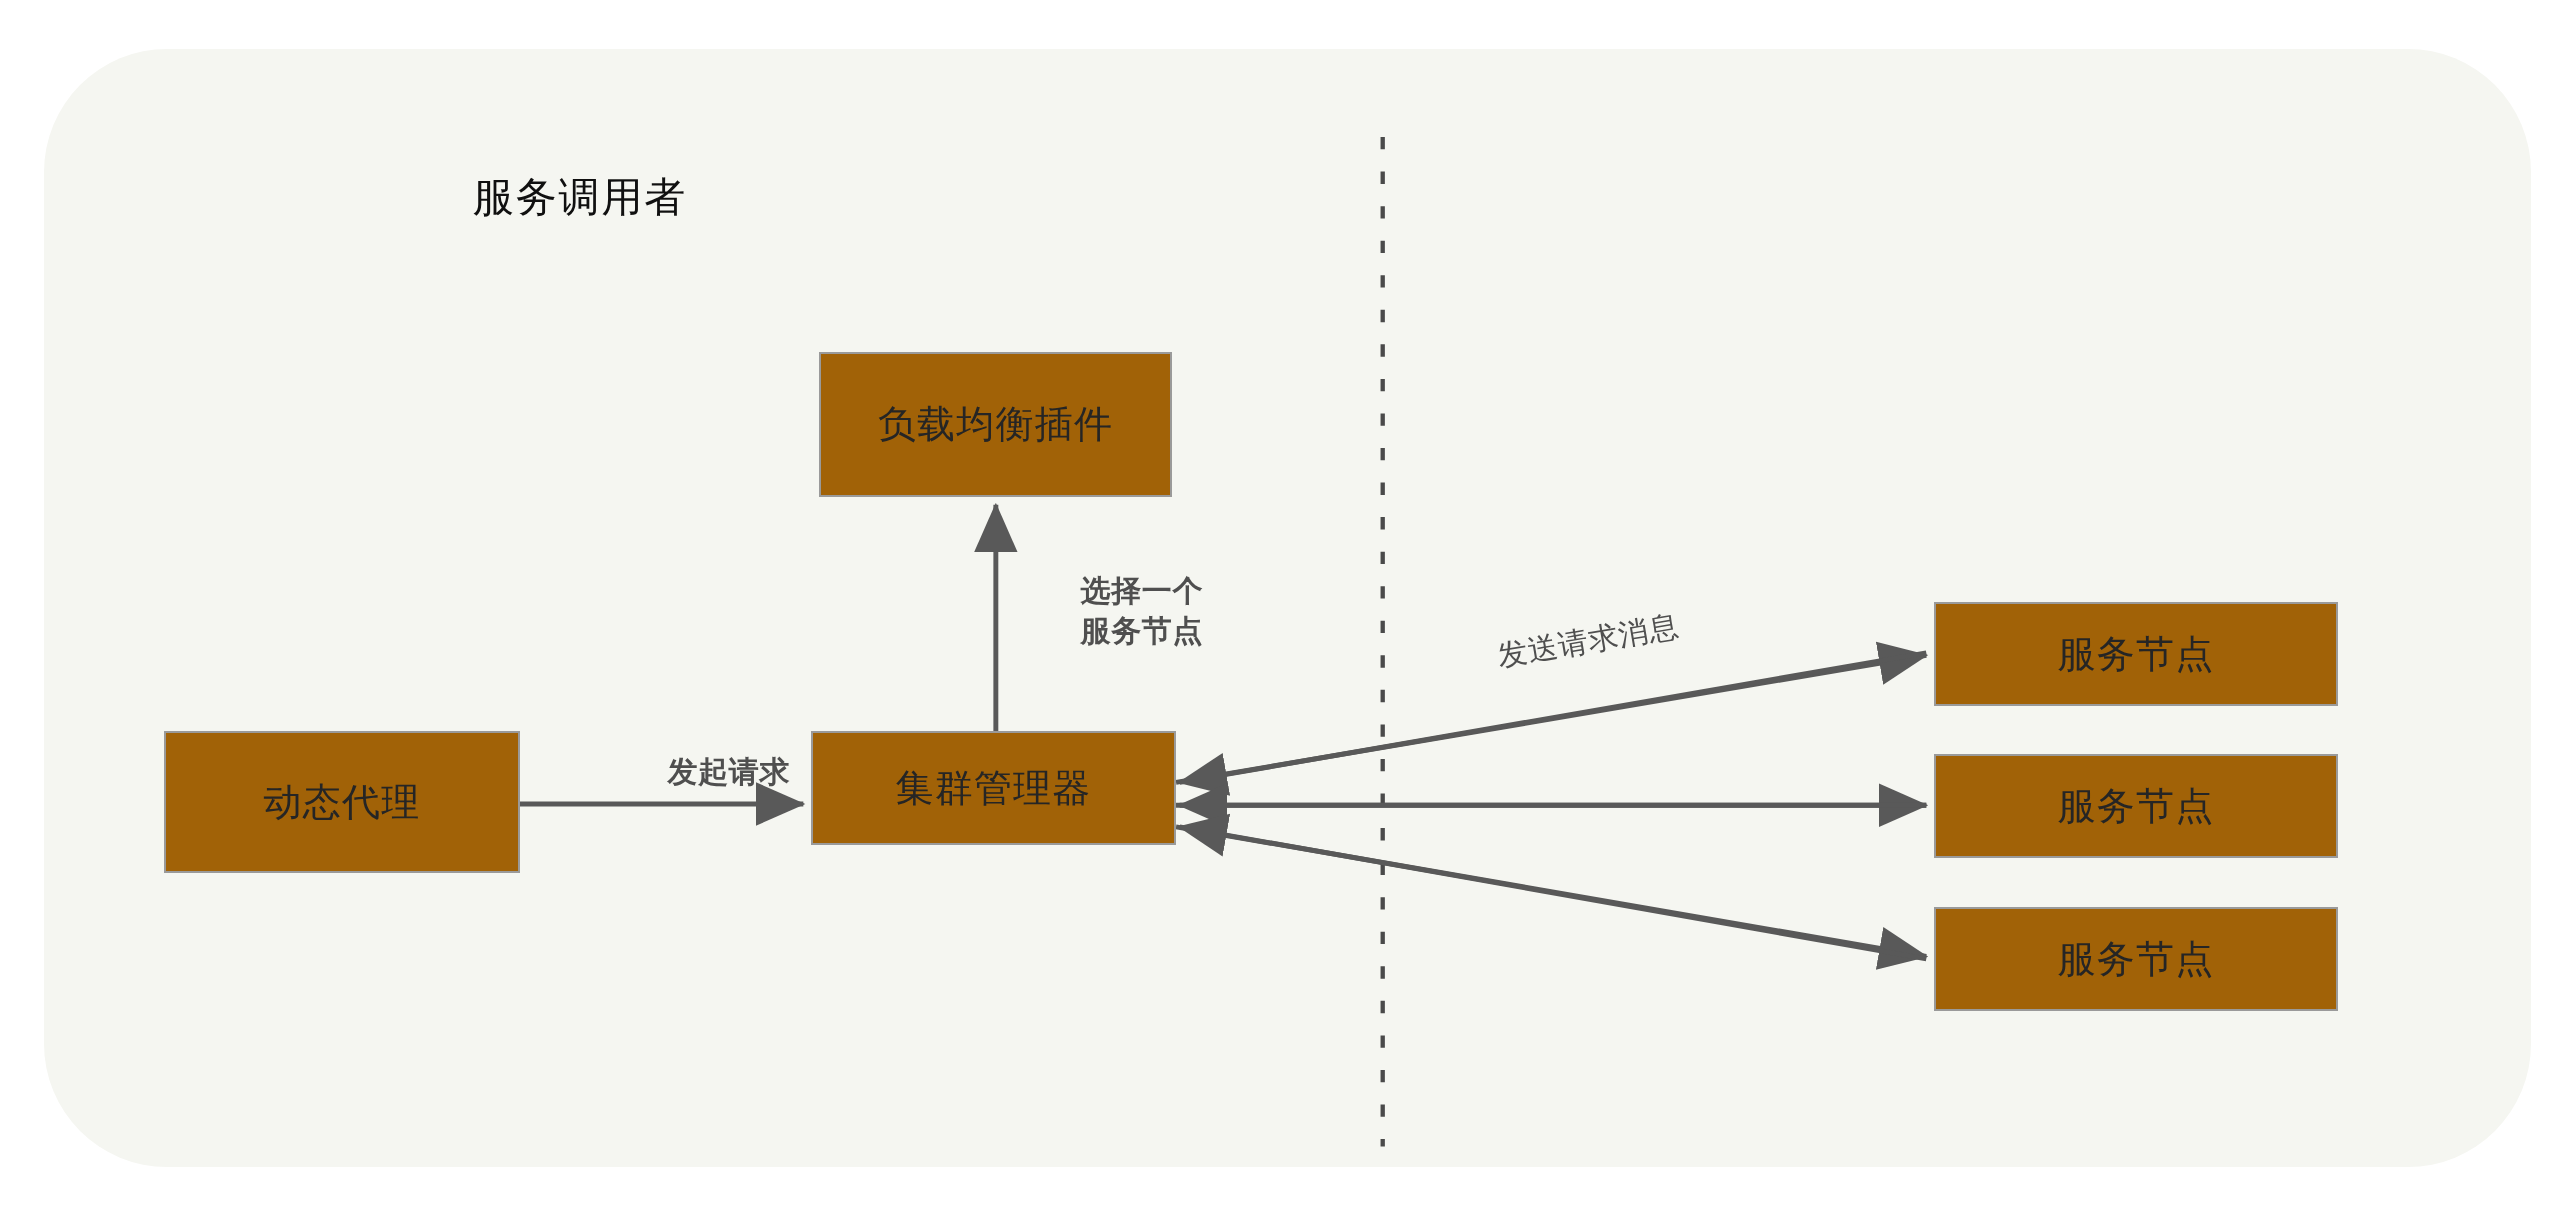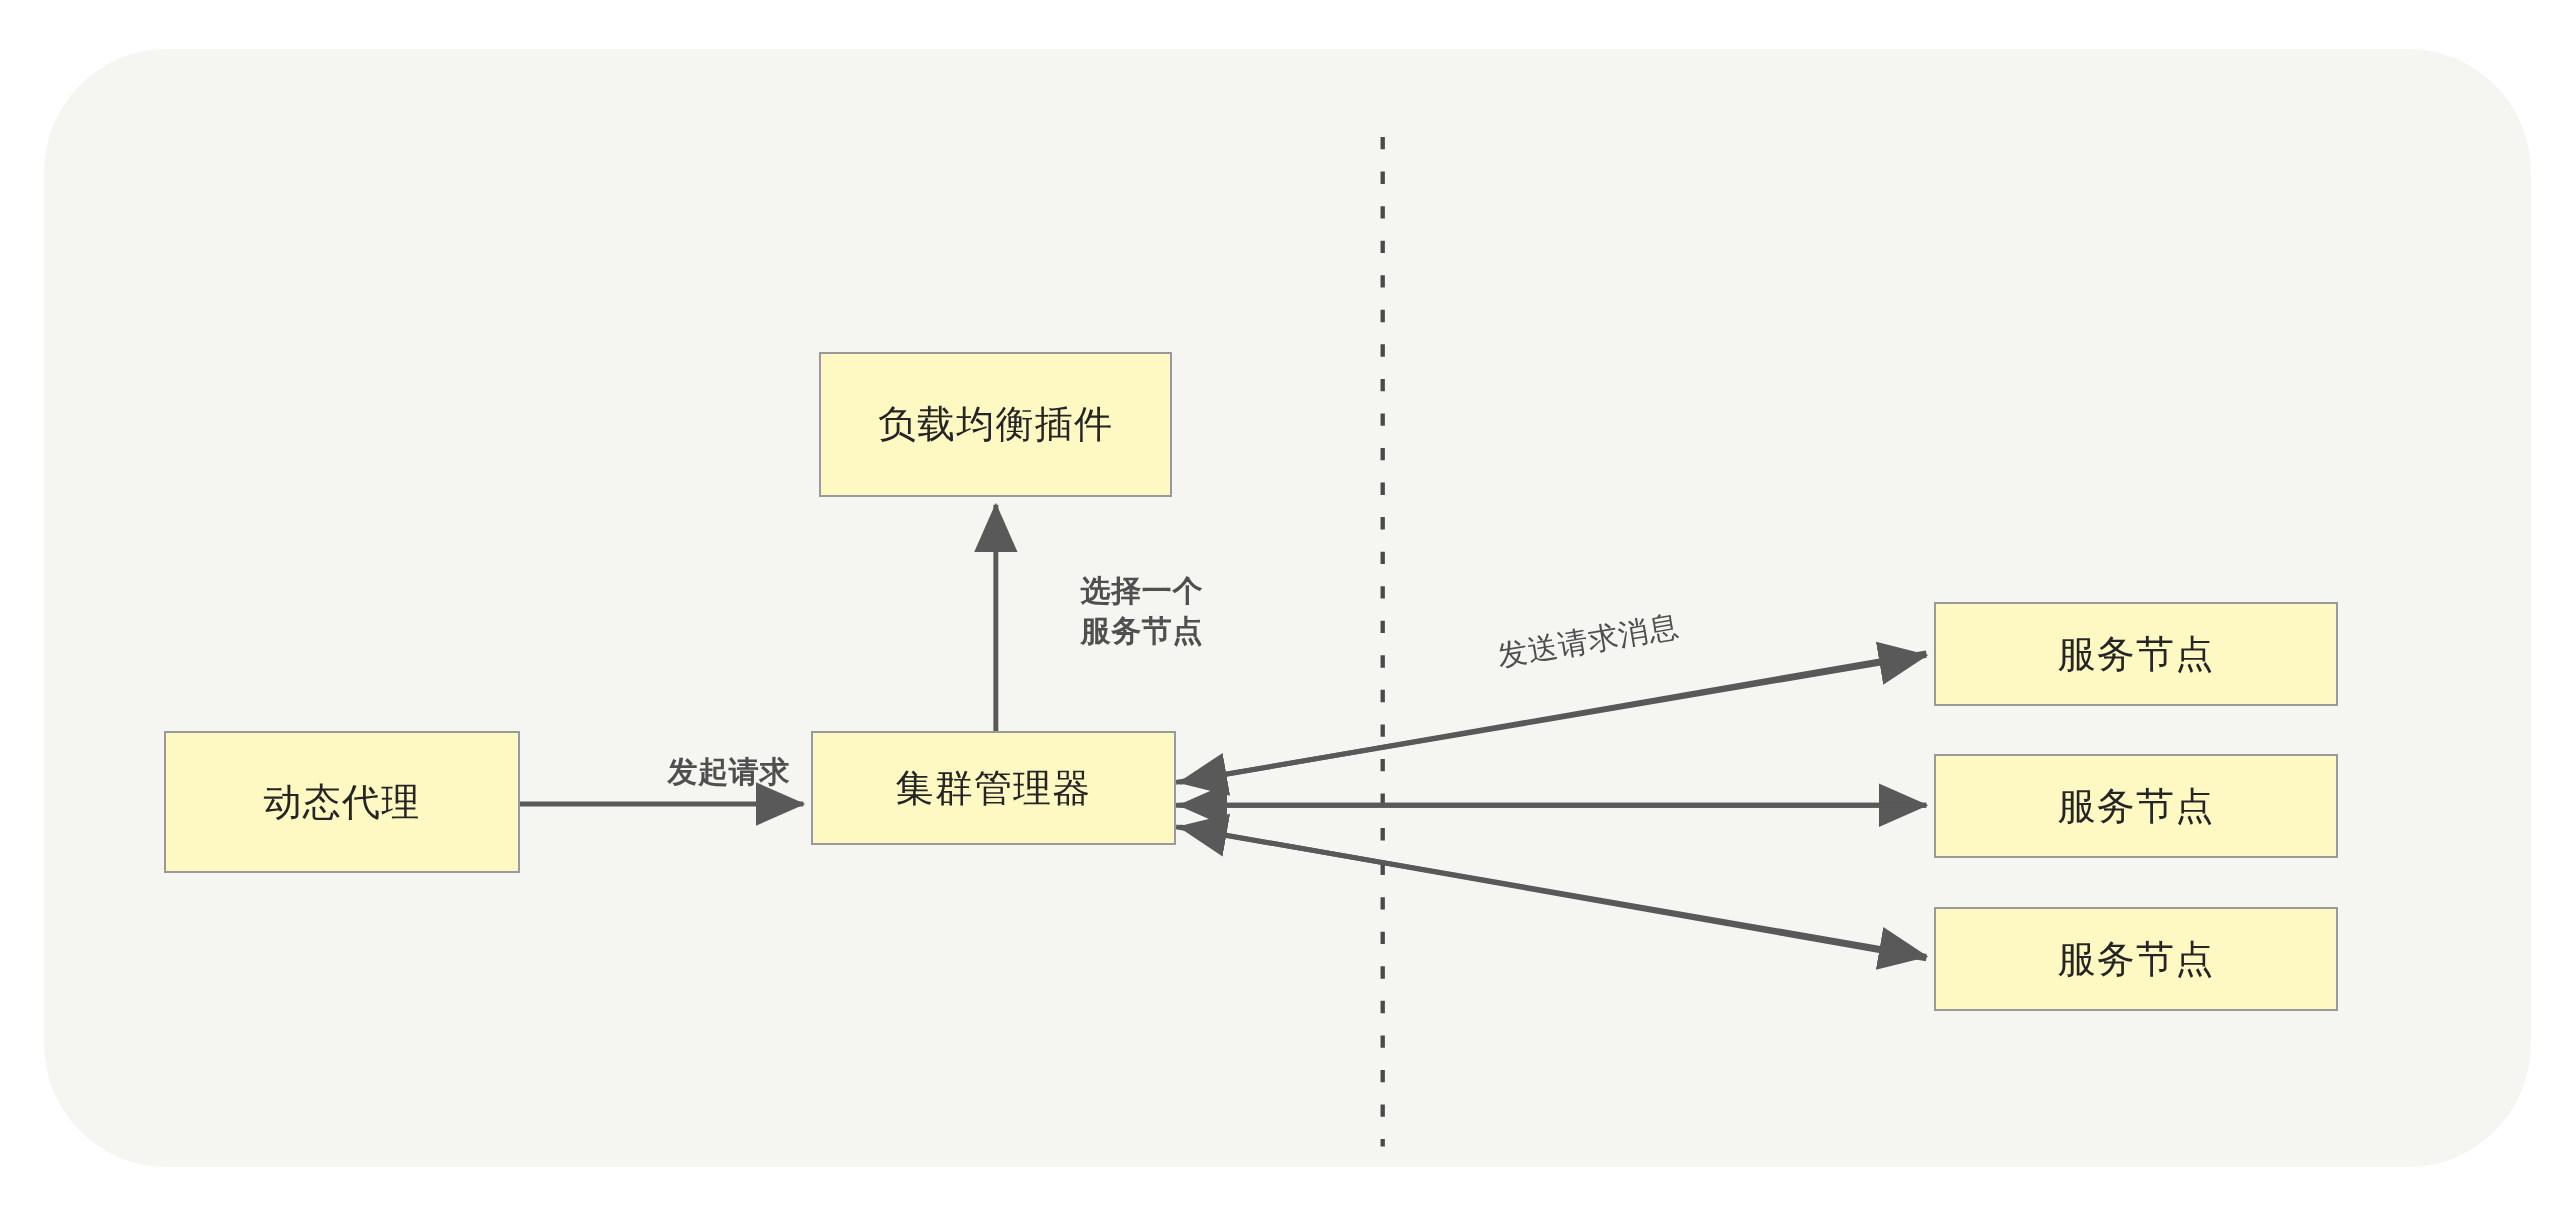--- a/index.html
+++ b/index.html
@@ -29,21 +29,21 @@
   svg.layer {
     position: absolute;
     left: 0;
     top: 0;
     width: 2576px;
     height: 1215px;
     overflow: visible;
   }
   .node-box {
     position: absolute;
-    background: #fef9c3;
+    background: #a16207;
     border: 2.5px solid #9a9a9a;
     box-sizing: border-box;
     display: flex;
     align-items: center;
     justify-content: center;
     color: #252525;
     font-size: 38px;
     letter-spacing: 1.2px;
     white-space: nowrap;
   }
@@ -96,20 +96,21 @@
 
     <line x1="3122" y1="1058" x2="1912" y2="1268" stroke="#595959" stroke-width="8" marker-end="url(#arrowL)"></line>
 
     <line x1="1906" y1="1305" x2="3122" y2="1305" stroke="#595959" stroke-width="8" marker-end="url(#arrowR)"></line>
     <line x1="3122" y1="1305" x2="1912" y2="1305" stroke="#595959" stroke-width="8" marker-end="url(#arrowL)"></line>
 
     <line x1="1906" y1="1340" x2="3122" y2="1550" stroke="#595959" stroke-width="8" marker-end="url(#arrowR)"></line>
     <line x1="3122" y1="1554" x2="1912" y2="1340" stroke="#595959" stroke-width="8" marker-end="url(#arrowL)"></line>
   </svg>
 
+  <div class="section-title" style="left:407px; top:170px; width:346px;">服务调用者</div>
 
 
   <div class="node-box" style="left:819px; top:352px; width:353px; height:145px;">负载均衡插件</div>
 
   <div class="node-box" style="left:164px; top:731px; width:356px; height:142px;">动态代理</div>
 
   <div class="node-box" style="left:811px; top:731px; width:365px; height:114px;">集群管理器</div>
 
   <div class="node-box" style="left:1934px; top:602px; width:404px; height:104px;">服务节点</div>
 

